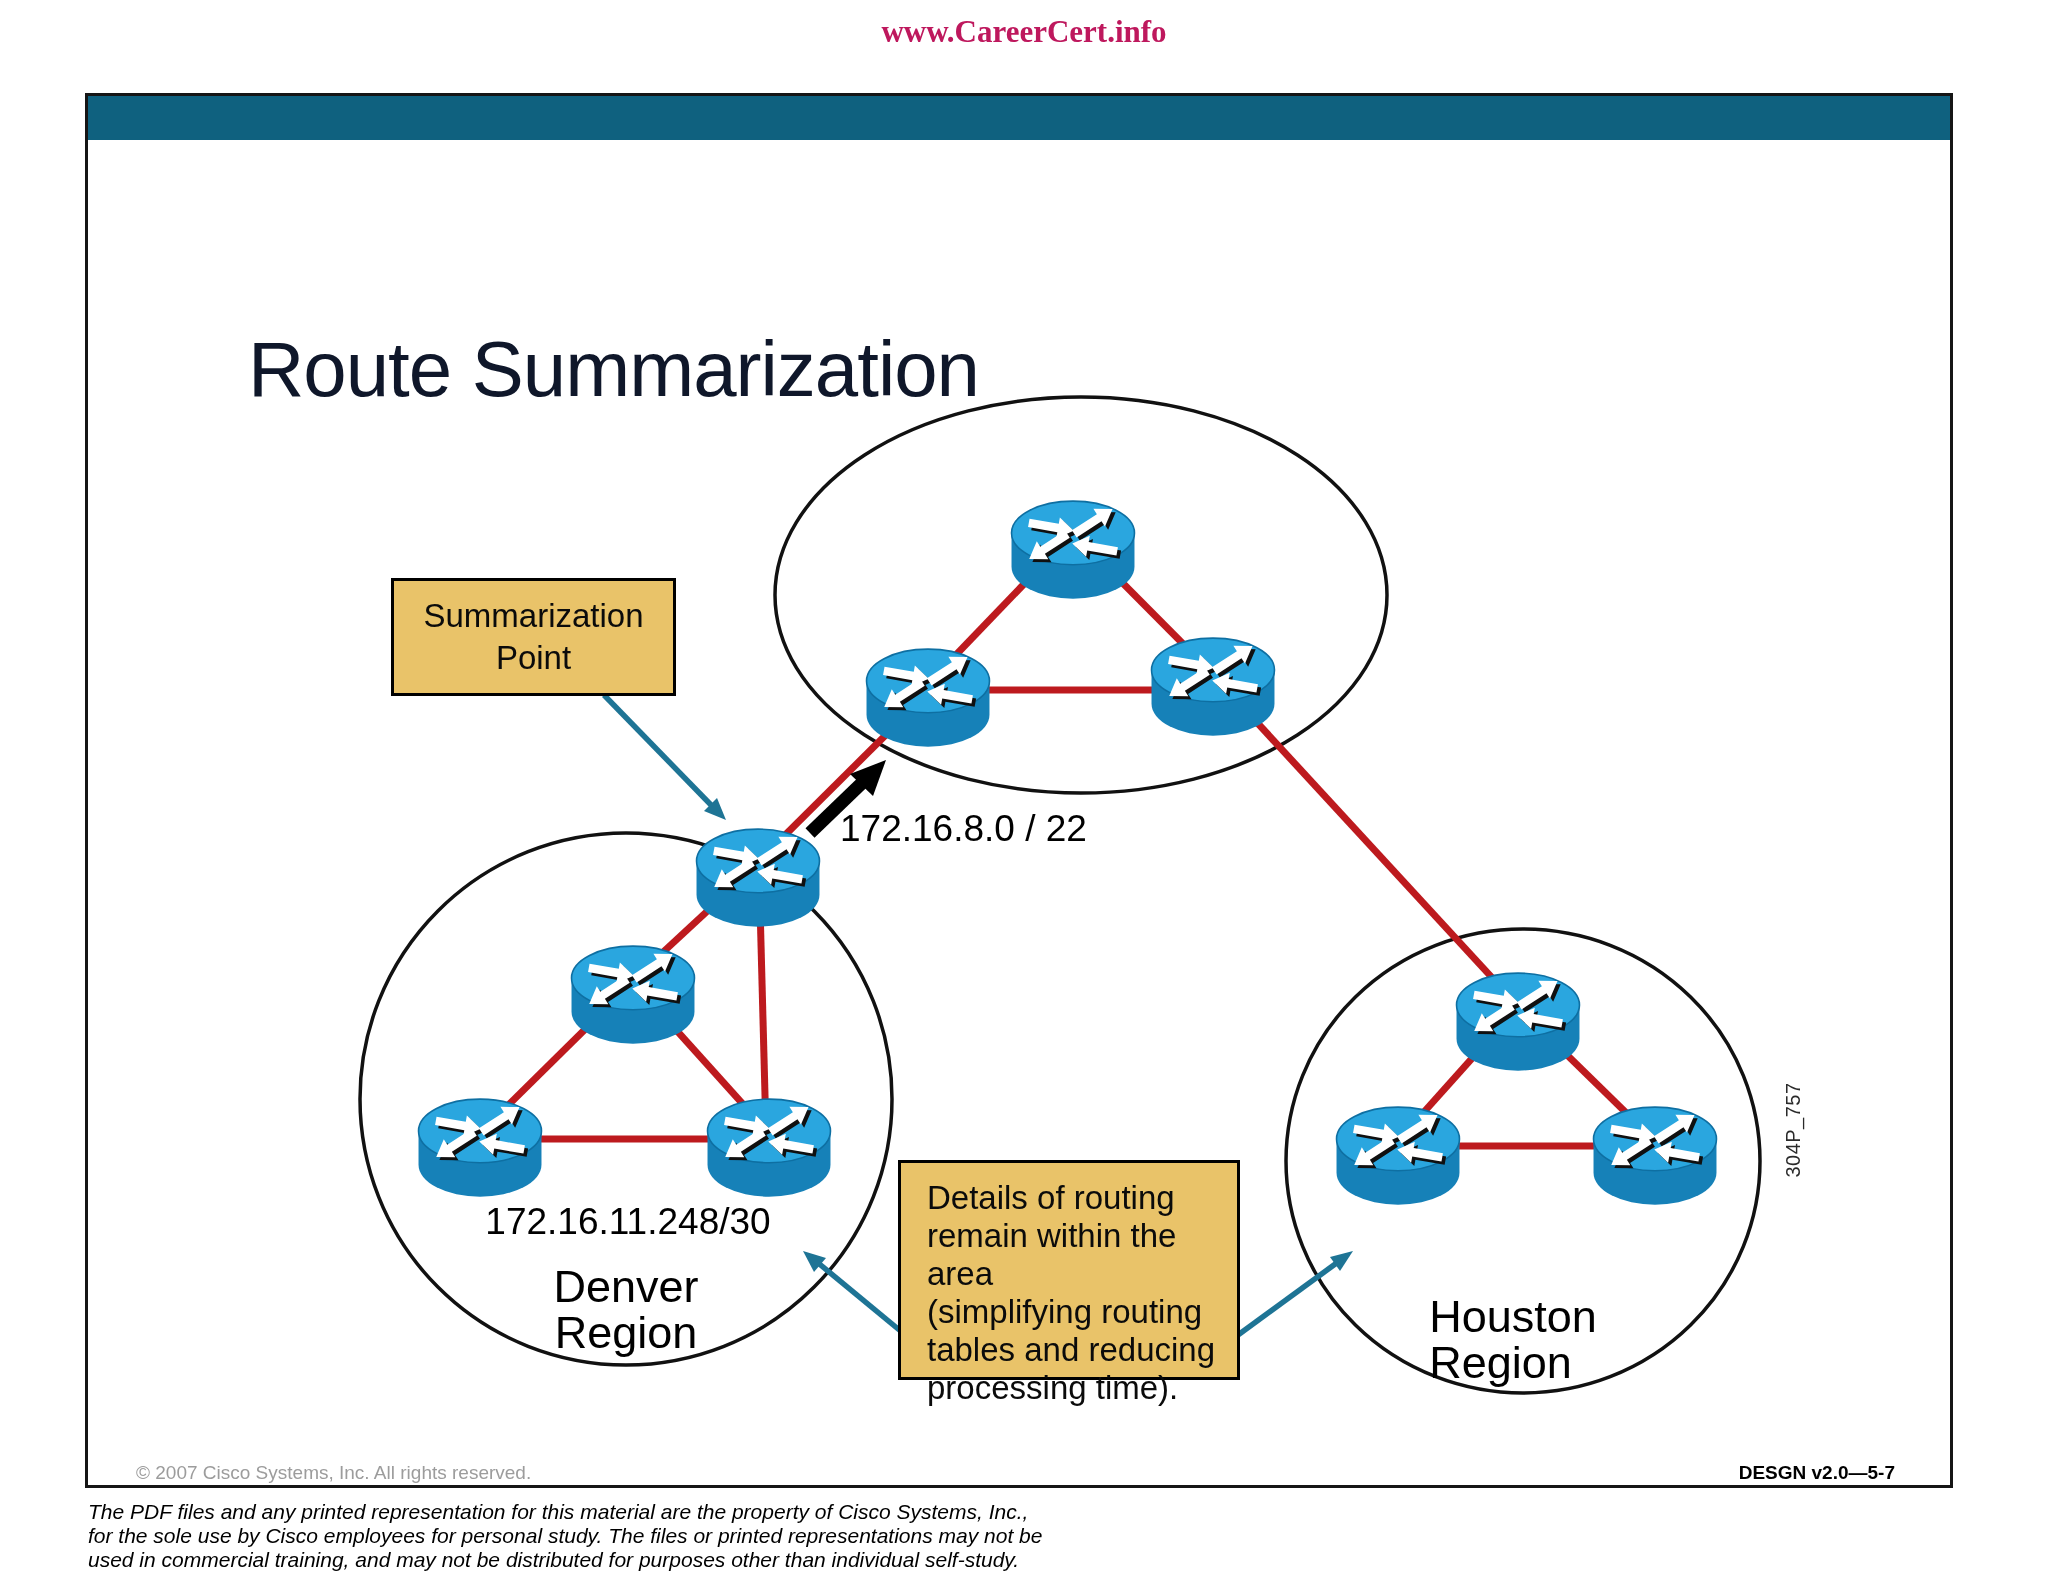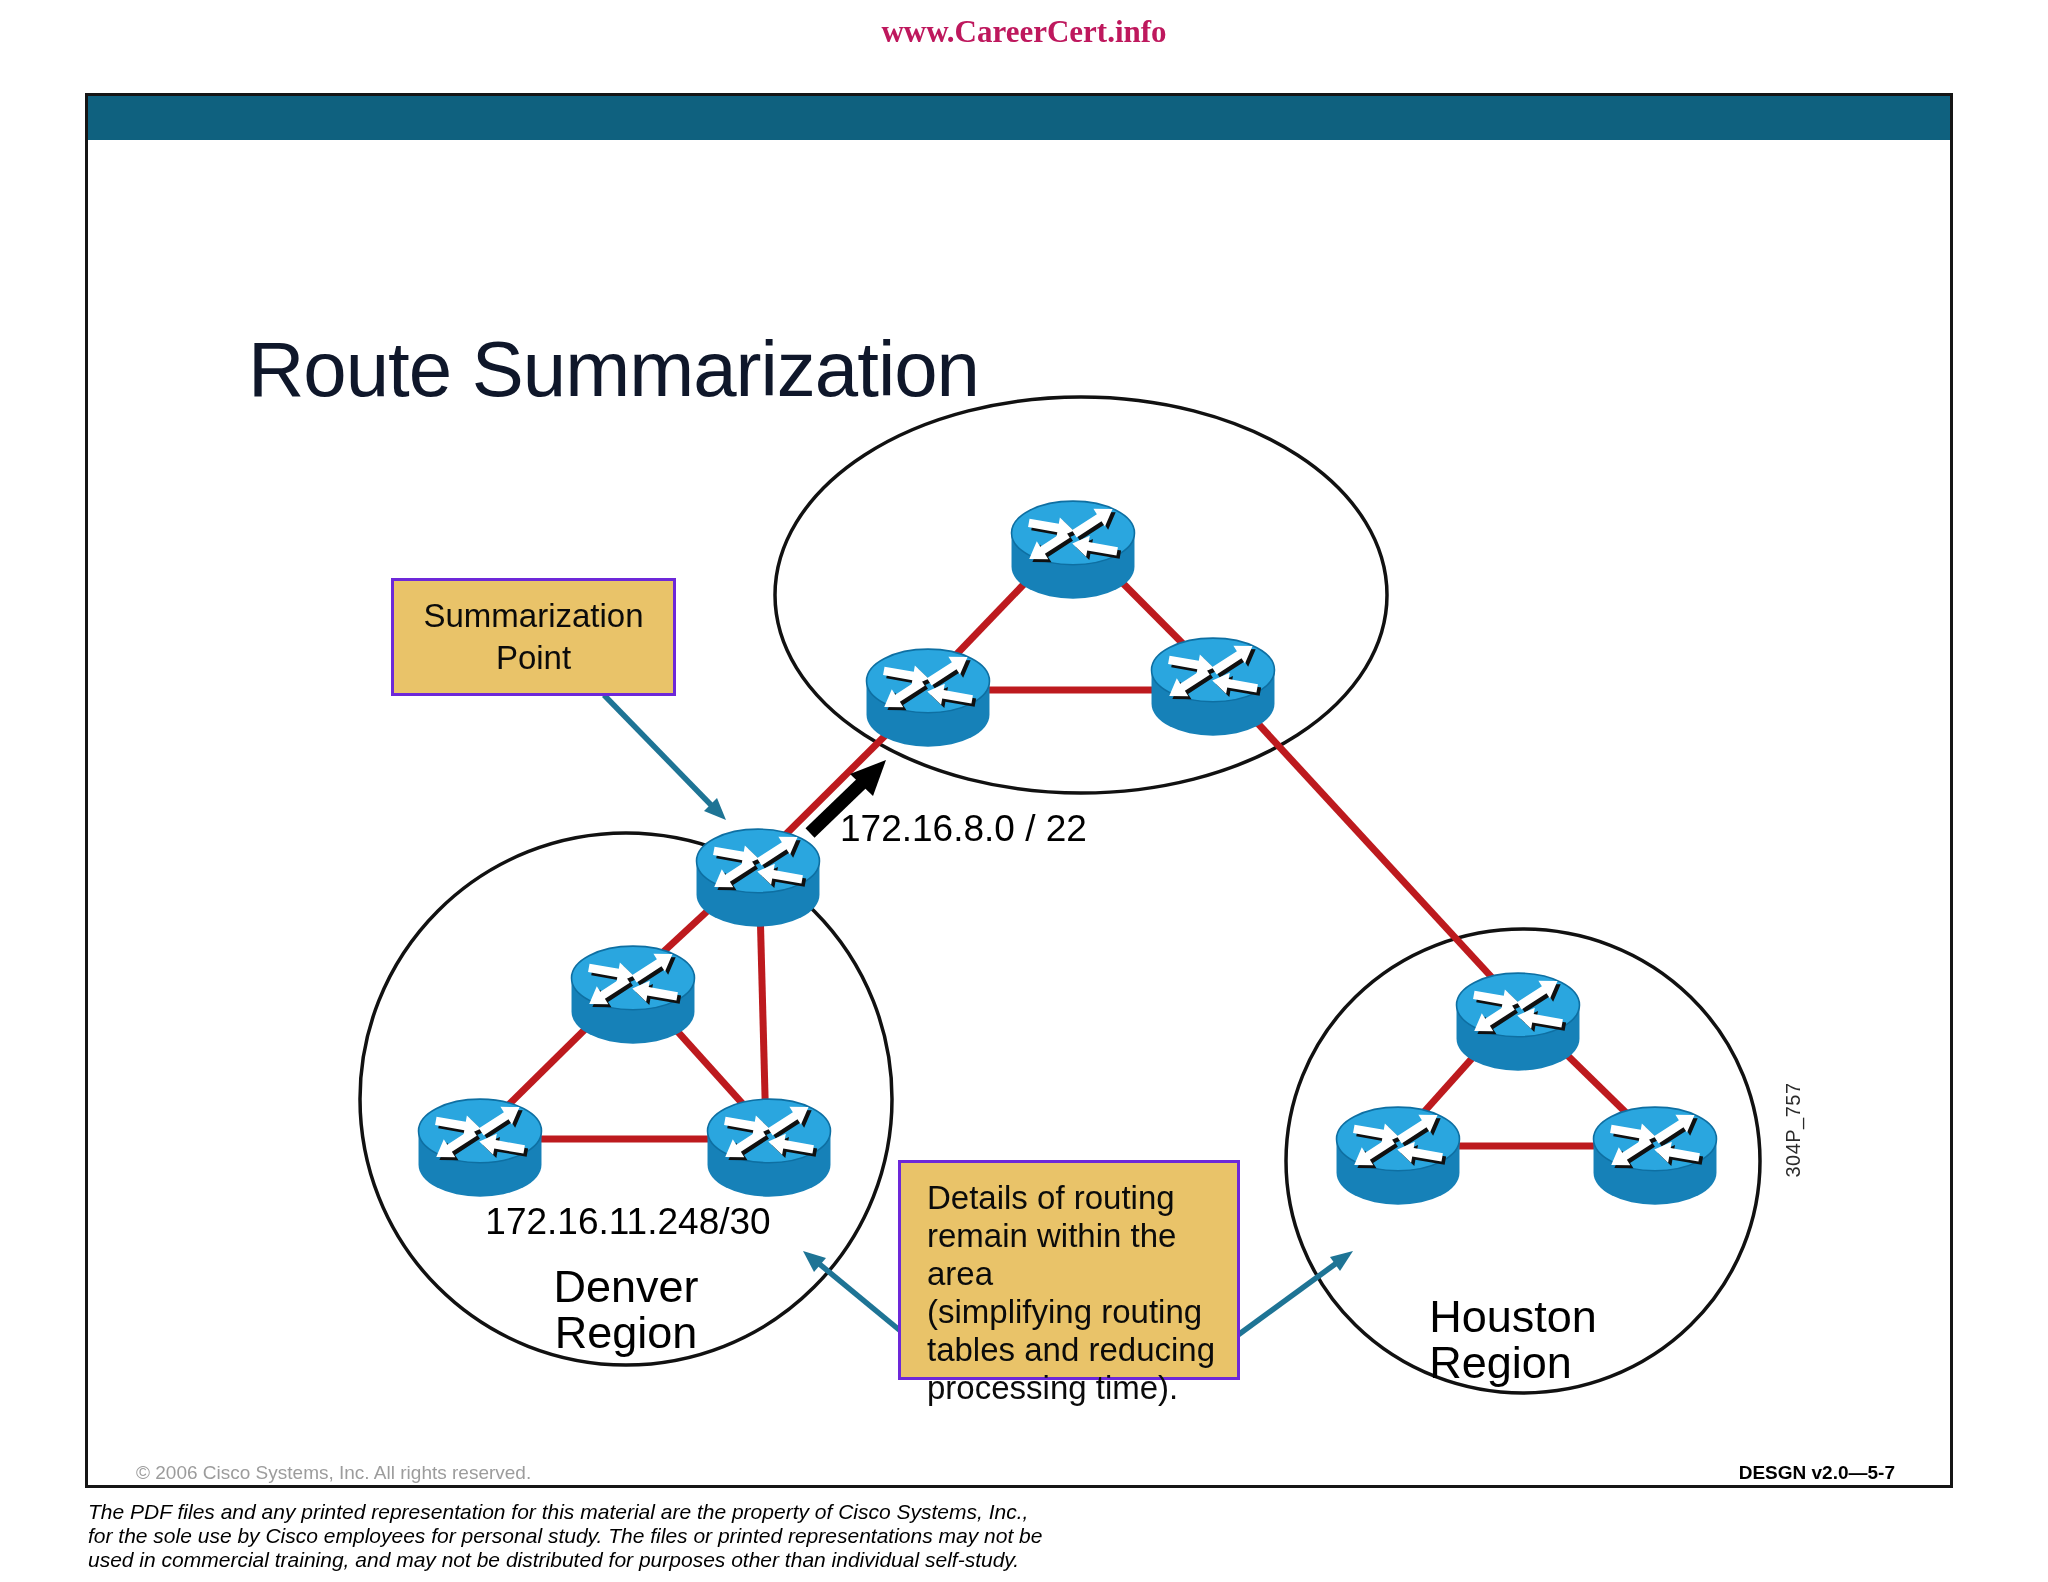--- a/index.html
+++ b/index.html
@@ -21,21 +21,21 @@
     color:#0f172a;letter-spacing:-1px;white-space:nowrap;
   }
   .diagram-svg{position:absolute;left:0;top:0;width:1862px;height:1389px;}
   .lbl{position:absolute;white-space:pre-line;}
   .sf-label{left:980px;top:328px;transform:translateX(-50%);font-size:40px;line-height:39px;text-align:center;}
   .route-label{left:752px;top:712px;font-size:37px;}
   .denver-ip{left:540px;top:1105px;transform:translateX(-50%);font-size:37px;white-space:nowrap;}
   .denver-label{left:538px;top:1168px;transform:translateX(-50%);font-size:45px;line-height:46px;text-align:center;}
   .houston-label{left:1425px;top:1198px;transform:translateX(-50%);font-size:45px;line-height:46px;text-align:left;}
   .callout-box{
-    position:absolute;background:#e9c369;border:3px solid #6d28d9;box-sizing:border-box;
+    position:absolute;background:#e9c369;border:3px solid #000000;box-sizing:border-box;
     font-size:33px;color:#0b0b0b;
   }
   .box-summ{
     left:303px;top:482px;width:285px;height:118px;
     display:flex;align-items:center;justify-content:center;text-align:center;line-height:42px;white-space:pre-line;
   }
   .box-details{
     left:810px;top:1064px;width:342px;height:220px;
     padding:16px 0 12px 26px;line-height:38px;white-space:pre-line;
   }
@@ -149,21 +149,21 @@
 remain within the area
  (simplifying routing
 tables and reducing
 processing time).</div>
 
     <div class="lbl houston-label">Houston
 Region</div>
 
     <div class="figure-id">304P_757</div>
 
-    <div class="copyright">© 2006 Cisco Systems, Inc. All rights reserved.</div>
+    <div class="copyright">© 2007 Cisco Systems, Inc. All rights reserved.</div>
     <div class="doc-code">DESGN v2.0—5-7</div>
   </div>
 
   <div class="disclaimer">The PDF files and any printed representation for this material are the property of Cisco Systems, Inc.,
 for the sole use by Cisco employees for personal study. The files or printed representations may not be
 used in commercial training, and may not be distributed for purposes other than individual self-study.</div>
 
 </div>
 
 </body></html>

